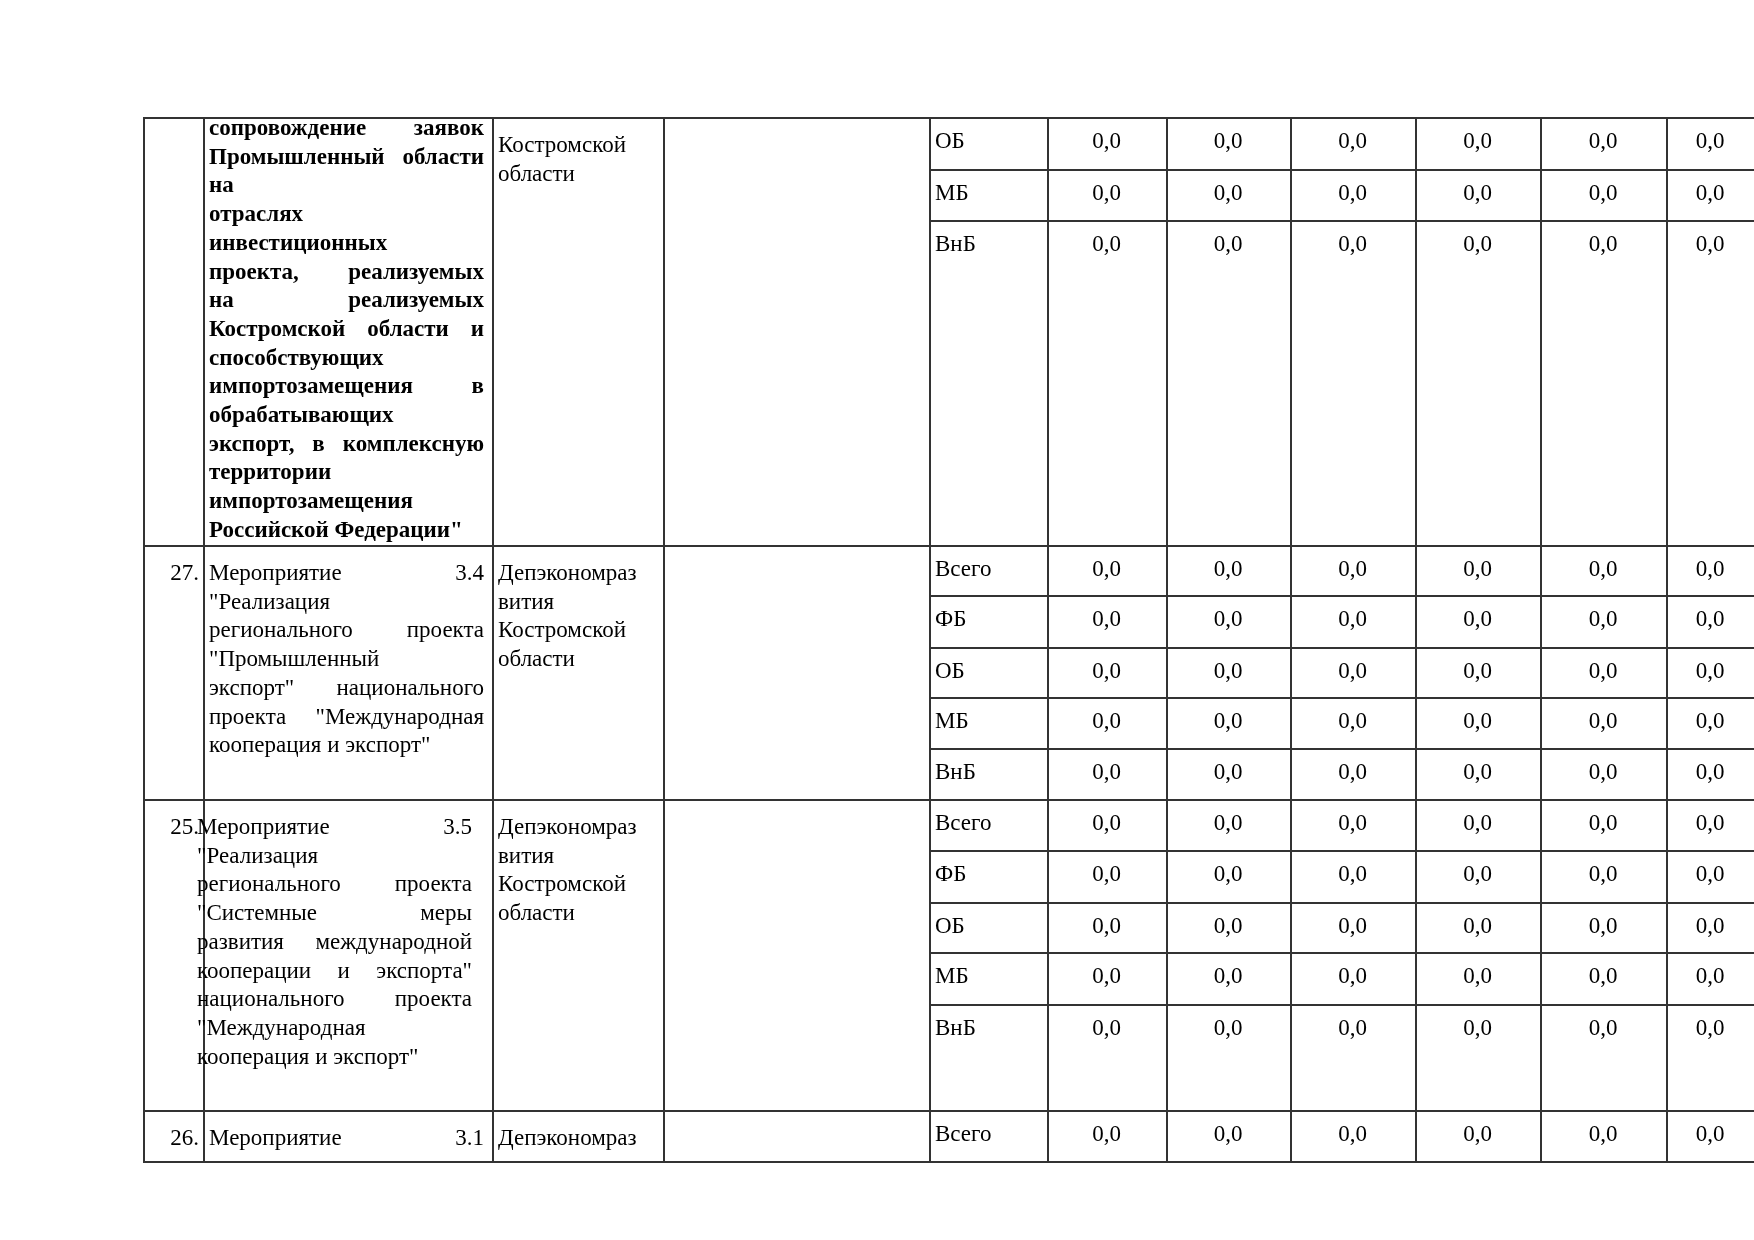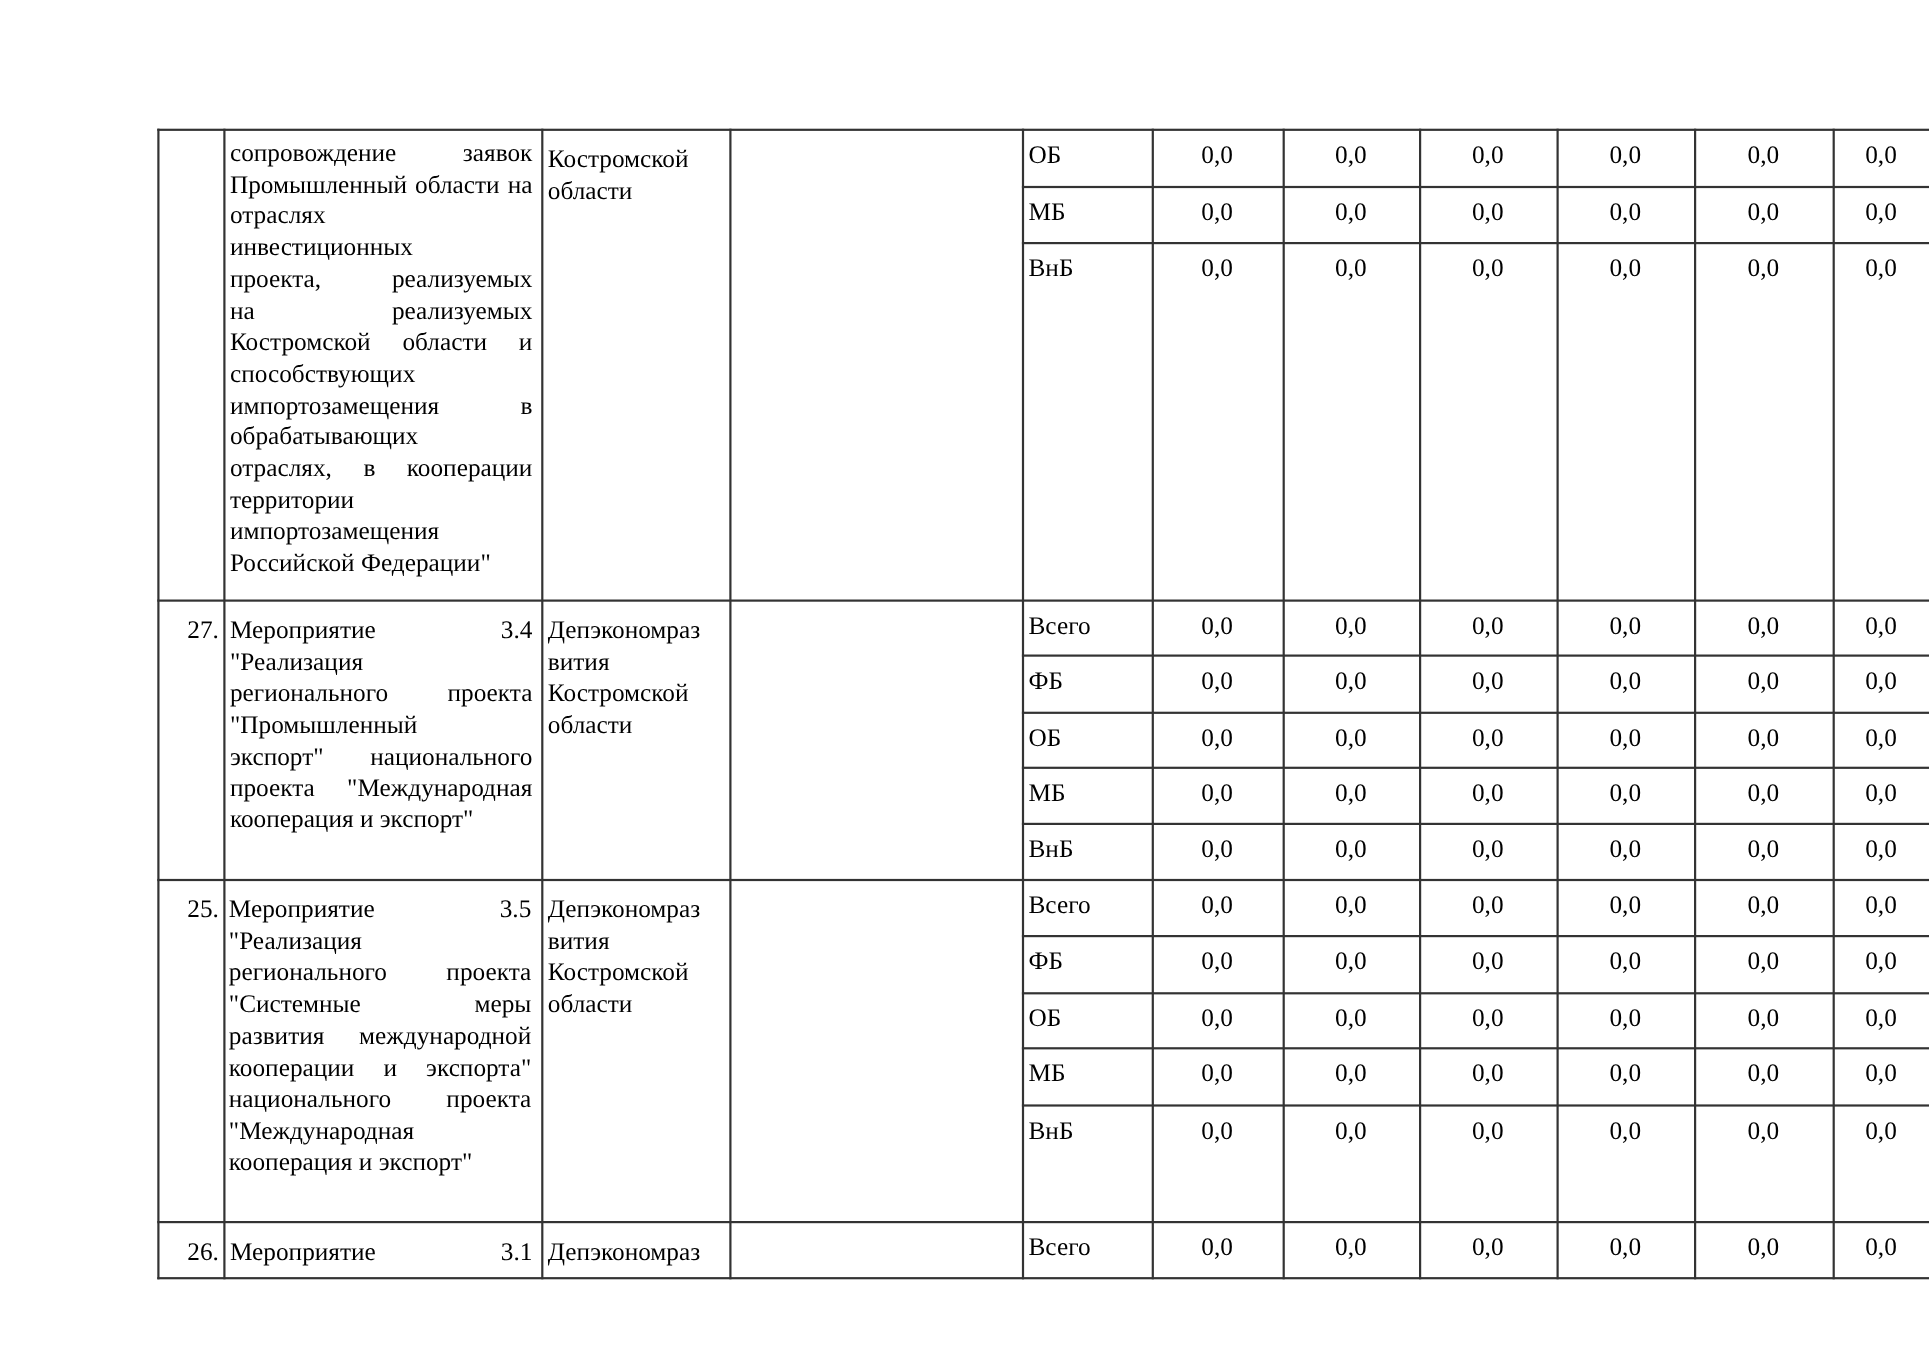--- a/index.html
+++ b/index.html
@@ -25,32 +25,32 @@
     <div class="vl" style="left: 492px; top: 117px; height: 1046px;"></div>
     <div class="vl" style="left: 663px; top: 117px; height: 1046px;"></div>
     <div class="vl" style="left: 929px; top: 117px; height: 1046px;"></div>
     <div class="vl" style="left: 1047px; top: 117px; height: 1046px;"></div>
     <div class="vl" style="left: 1166px; top: 117px; height: 1046px;"></div>
     <div class="vl" style="left: 1290px; top: 117px; height: 1046px;"></div>
     <div class="vl" style="left: 1415px; top: 117px; height: 1046px;"></div>
     <div class="vl" style="left: 1540px; top: 117px; height: 1046px;"></div>
     <div class="vl" style="left: 1666px; top: 117px; height: 1046px;"></div>
     <div class="hl" style="left: 143px; top: 545px; width: 1611px;"></div>
-    <div class="txt justify" style="left: 209px; width: 275px; top: 125px;">
+    <div class="txt justify" style="left: 209px; width: 275px; top: 114px; font-weight: bold;">
       <span class="ln">сопровождение заявок</span>
       <span class="ln">Промышленный области на</span>
       <span class="ln last">отраслях</span>
       <span class="ln last">инвестиционных</span>
       <span class="ln">проекта, реализуемых</span>
       <span class="ln">на реализуемых</span>
       <span class="ln">Костромской области и</span>
       <span class="ln last">способствующих</span>
       <span class="ln">импортозамещения в</span>
       <span class="ln last">обрабатывающих</span>
-      <span class="ln">отраслях, в кооперации</span>
+      <span class="ln">экспорт, в комплексную</span>
       <span class="ln last">территории</span>
       <span class="ln last">импортозамещения</span>
       <span class="ln last">Российской Федерации"</span>
     </div>
     <div class="txt" style="left: 498px; top: 131px;">
       <div>Костромской</div>
       <div>области</div>
     </div>
     <div class="hl" style="left: 929px; top: 169px; width: 825px;"></div>
     <div class="src" style="left: 935px; top: 128px;">ОБ</div>
@@ -126,21 +126,21 @@
     <div class="num" style="left: 1666px; width: 88px; top: 708px;">0,0</div>
     <div class="src" style="left: 935px; top: 759px;">ВнБ</div>
     <div class="num" style="left: 1047px; width: 119px; top: 759px;">0,0</div>
     <div class="num" style="left: 1166px; width: 124px; top: 759px;">0,0</div>
     <div class="num" style="left: 1290px; width: 125px; top: 759px;">0,0</div>
     <div class="num" style="left: 1415px; width: 125px; top: 759px;">0,0</div>
     <div class="num" style="left: 1540px; width: 126px; top: 759px;">0,0</div>
     <div class="num" style="left: 1666px; width: 88px; top: 759px;">0,0</div>
     <div class="hl" style="left: 143px; top: 1110px; width: 1611px;"></div>
     <div class="txt" style="left: 143px; width: 56px; text-align: right; top: 813px;">25.</div>
-    <div class="txt justify" style="left: 208px; width: 275px; top: 813px;">
+    <div class="txt justify" style="left: 197px; width: 275px; top: 813px;">
       <span class="ln">Мероприятие 3.5</span>
       <span class="ln last">"Реализация</span>
       <span class="ln">регионального проекта</span>
       <span class="ln">"Системные меры</span>
       <span class="ln">развития международной</span>
       <span class="ln">кооперации и экспорта"</span>
       <span class="ln">национального проекта</span>
       <span class="ln last">"Международная</span>
       <span class="ln last">кооперация и экспорт"</span>
     </div>

